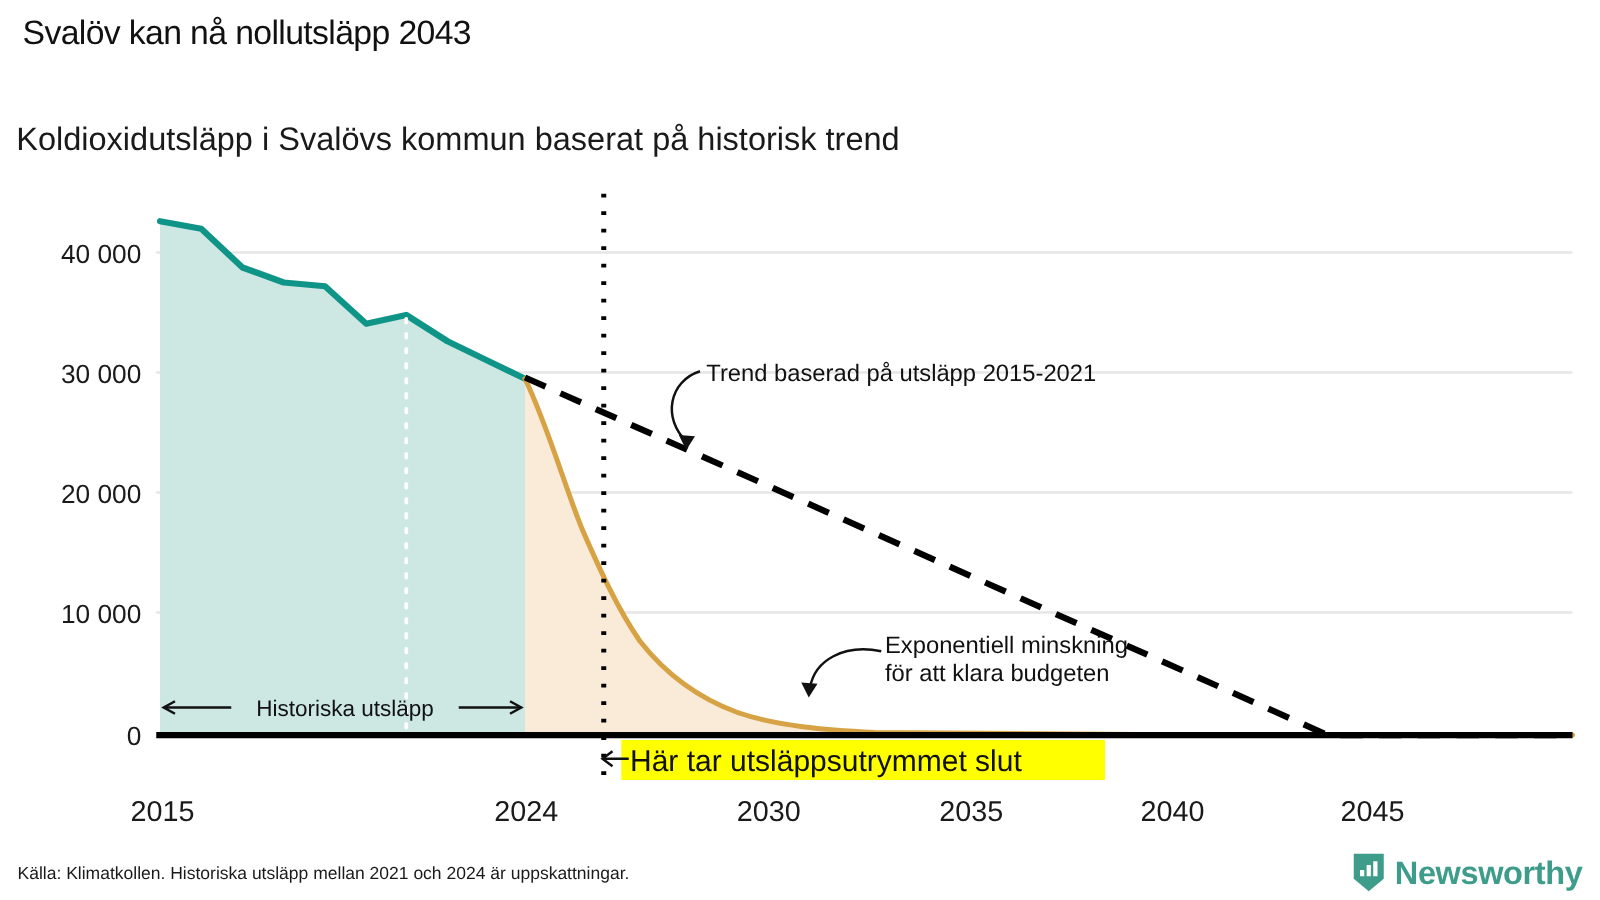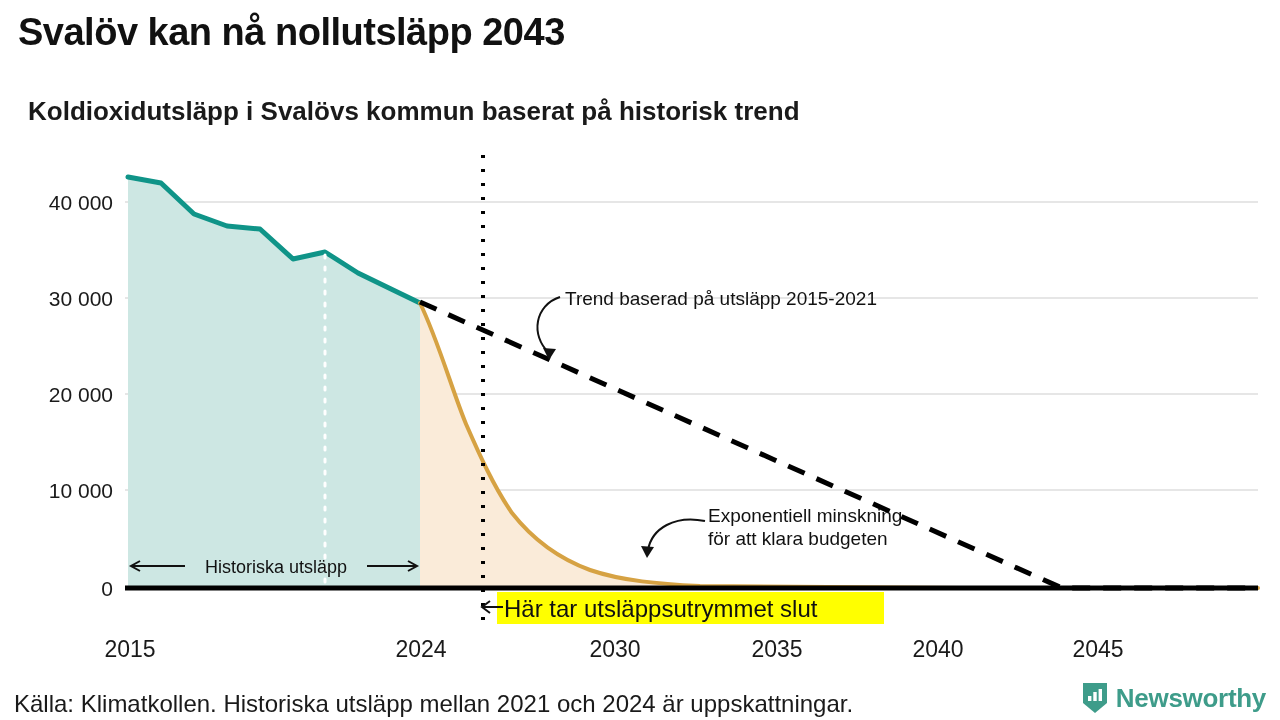--- a/index.html
+++ b/index.html
@@ -8,26 +8,26 @@
     background:#ffffff;
     font-family:"Liberation Sans", sans-serif;
     color:#1a1a1a;
     overflow:hidden;
     position:relative;
   }
   .page{position:relative;width:1280px;height:720px;}
 
   .title{
     position:absolute;left:18px;top:12px;
-    font-size:38px;font-weight:bold;letter-spacing:-0.5px;
+    font-size:27px;font-weight:normal;letter-spacing:-0.5px;
     color:#111111;line-height:1.1;white-space:nowrap;
   }
   .subtitle{
-    position:absolute;left:28px;top:97px;
-    font-size:26px;font-weight:bold;color:#1a1a1a;
+    position:absolute;left:13px;top:97px;
+    font-size:26px;font-weight:normal;color:#1a1a1a;
     line-height:1.15;white-space:nowrap;
   }
 
   .chart-wrap{position:absolute;left:0;top:0;width:1280px;height:600px;}
   svg.chart{position:absolute;left:0;top:0;}
 
   .ytick{
     font-size:21px;fill:#1a1a1a;text-anchor:end;
     font-family:"Liberation Sans", sans-serif;
   }
@@ -43,21 +43,21 @@
     font-size:18px;fill:#111111;text-anchor:middle;
     font-family:"Liberation Sans", sans-serif;
   }
   .annot-hl{
     font-size:24px;fill:#111111;
     font-family:"Liberation Sans", sans-serif;
   }
 
   .source{
     position:absolute;left:14px;top:690px;
-    font-size:24px;color:#1a1a1a;white-space:nowrap;
+    font-size:14px;color:#1a1a1a;white-space:nowrap;
   }
   .logo{
     position:absolute;right:14px;top:682px;
     display:flex;align-items:center;gap:7px;
   }
   .logo-mark{width:28px;height:32px;display:block;}
   .logo-text{
     font-size:26px;font-weight:bold;color:#3e9c8a;
     letter-spacing:-0.3px;line-height:1;
   }

